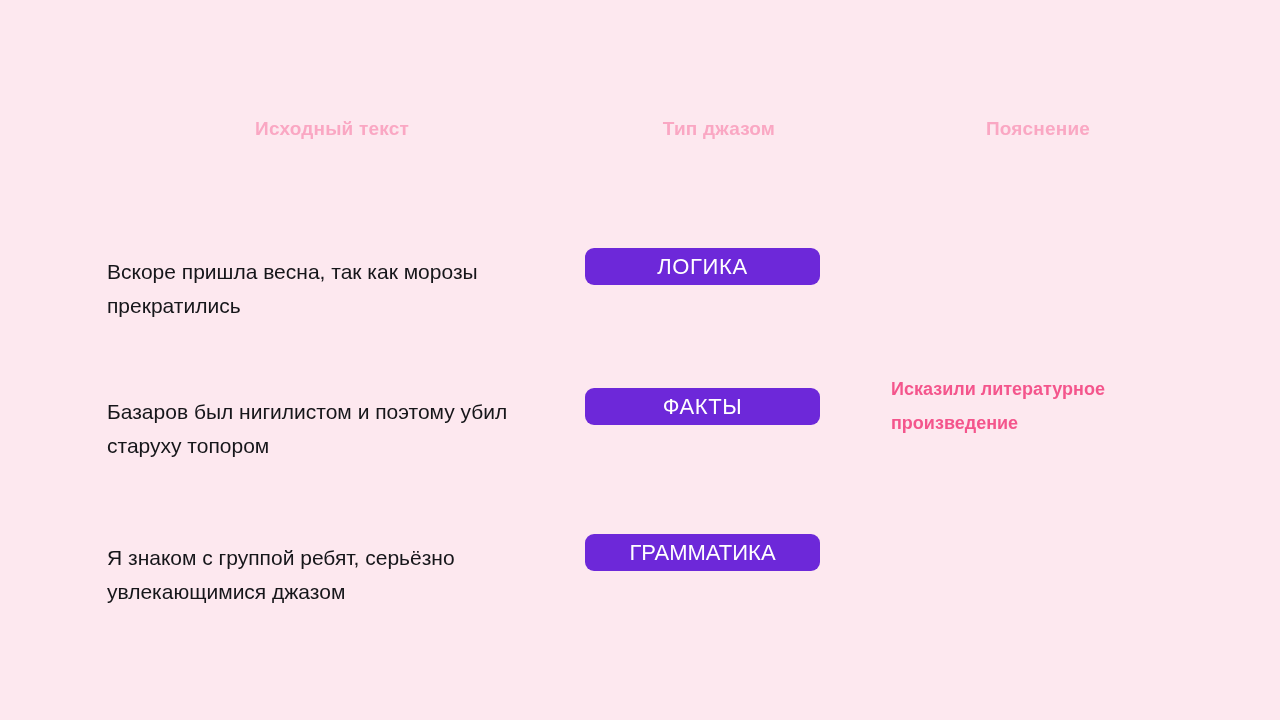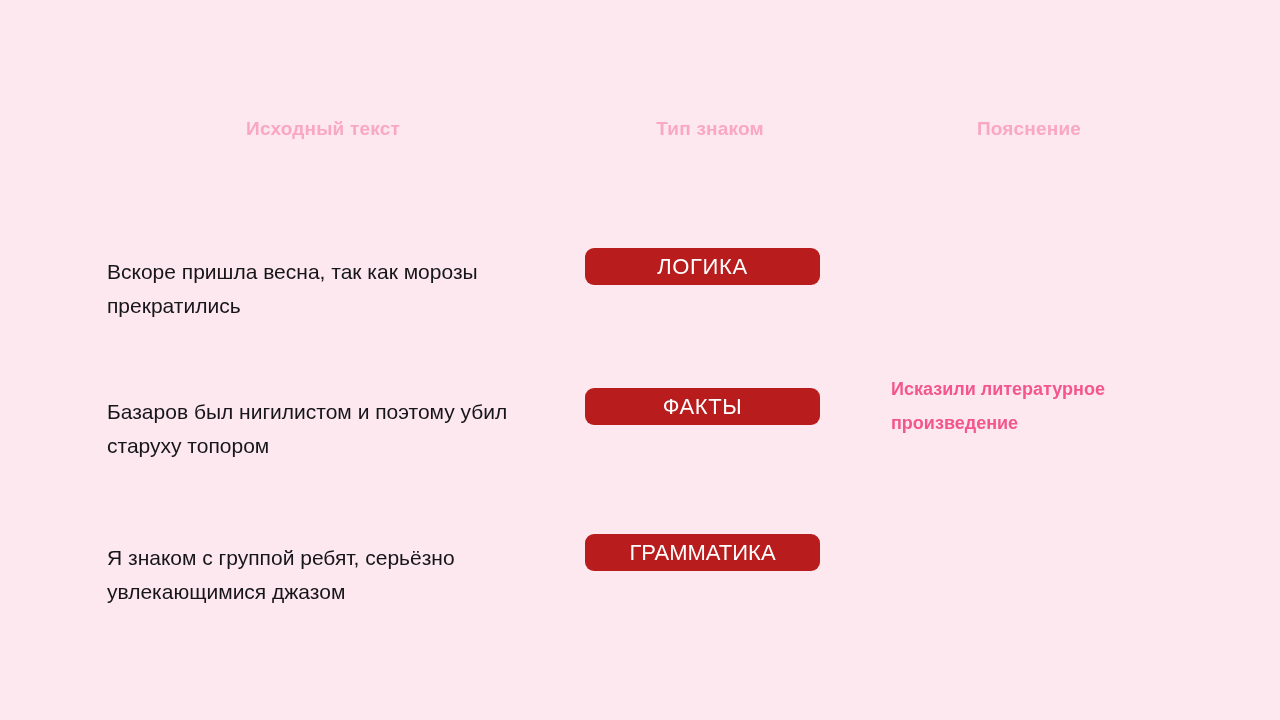--- a/index.html
+++ b/index.html
@@ -19,21 +19,21 @@
   .slide {
     position: relative;
     width: 1280px;
     height: 720px;
     box-sizing: border-box;
   }
 
   
   .header-row {
     position: absolute;
-    left: 8px;
+    left: 17px;
     top: 118px;
     width: 1039px;
     height: 32px;
   }
   .col-head {
     position: absolute;
     font-size: 19px;
     font-weight: 700;
     color: #faa7c3;
     letter-spacing: 0.2px;
@@ -67,21 +67,21 @@
     font-weight: 400;
     margin-top: 23px;
   }
 
   .pill {
     position: absolute;
     left: 585px;
     top: 16px;
     width: 235px;
     height: 37px;
-    background: #b91c1c;
+    background: #6d28d9;
     border-radius: 9px;
     display: flex;
     align-items: center;
     justify-content: center;
     box-sizing: border-box;
   }
   .pill-label {
     color: #ffffff;
     font-size: 22px;
     font-weight: 400;
@@ -105,21 +105,21 @@
     color: #f4558c;
   }
 </style>
 </head>
 <body>
 
 <div class="slide">
 
   <div class="header-row">
     <div class="col-head c1">Исходный текст</div>
-    <div class="col-head c2">Тип знаком</div>
+    <div class="col-head c2">Тип джазом</div>
     <div class="col-head c3">Пояснение</div>
   </div>
 
   <div class="row r1">
     <div class="source-text">Вскоре пришла весна, так как морозы прекратились</div>
     <div class="pill">
       <span class="pill-label">ЛОГИКА</span>
     </div>
   </div>
 

